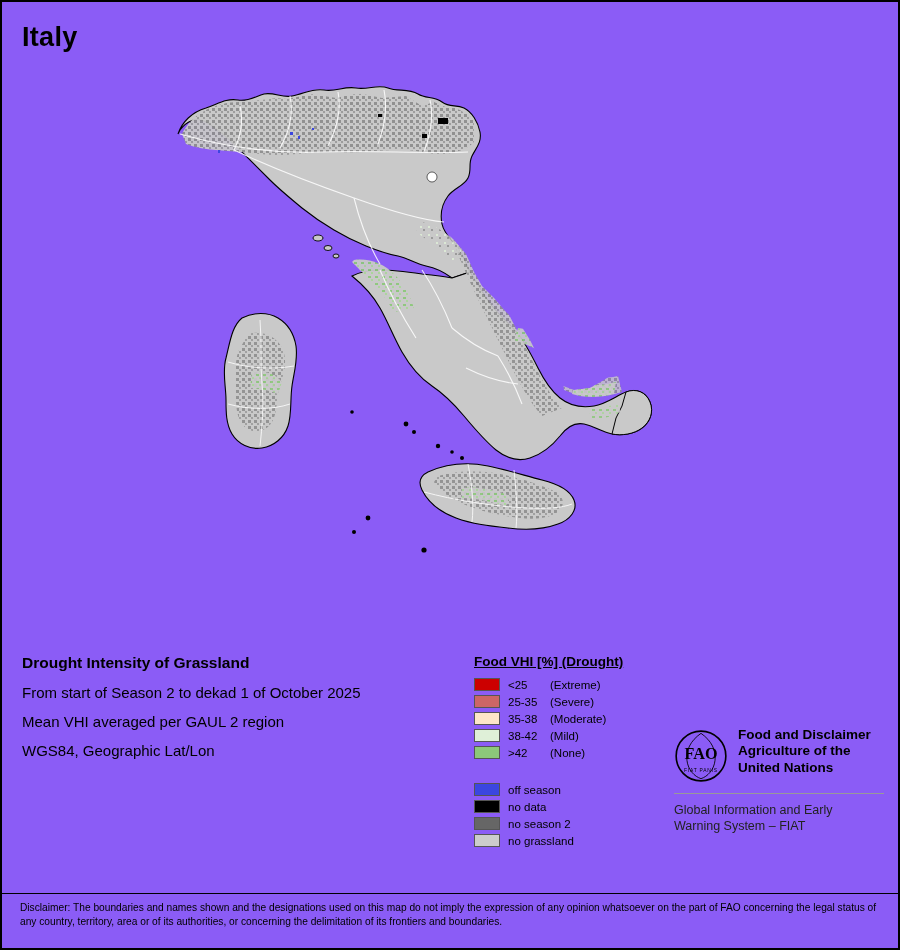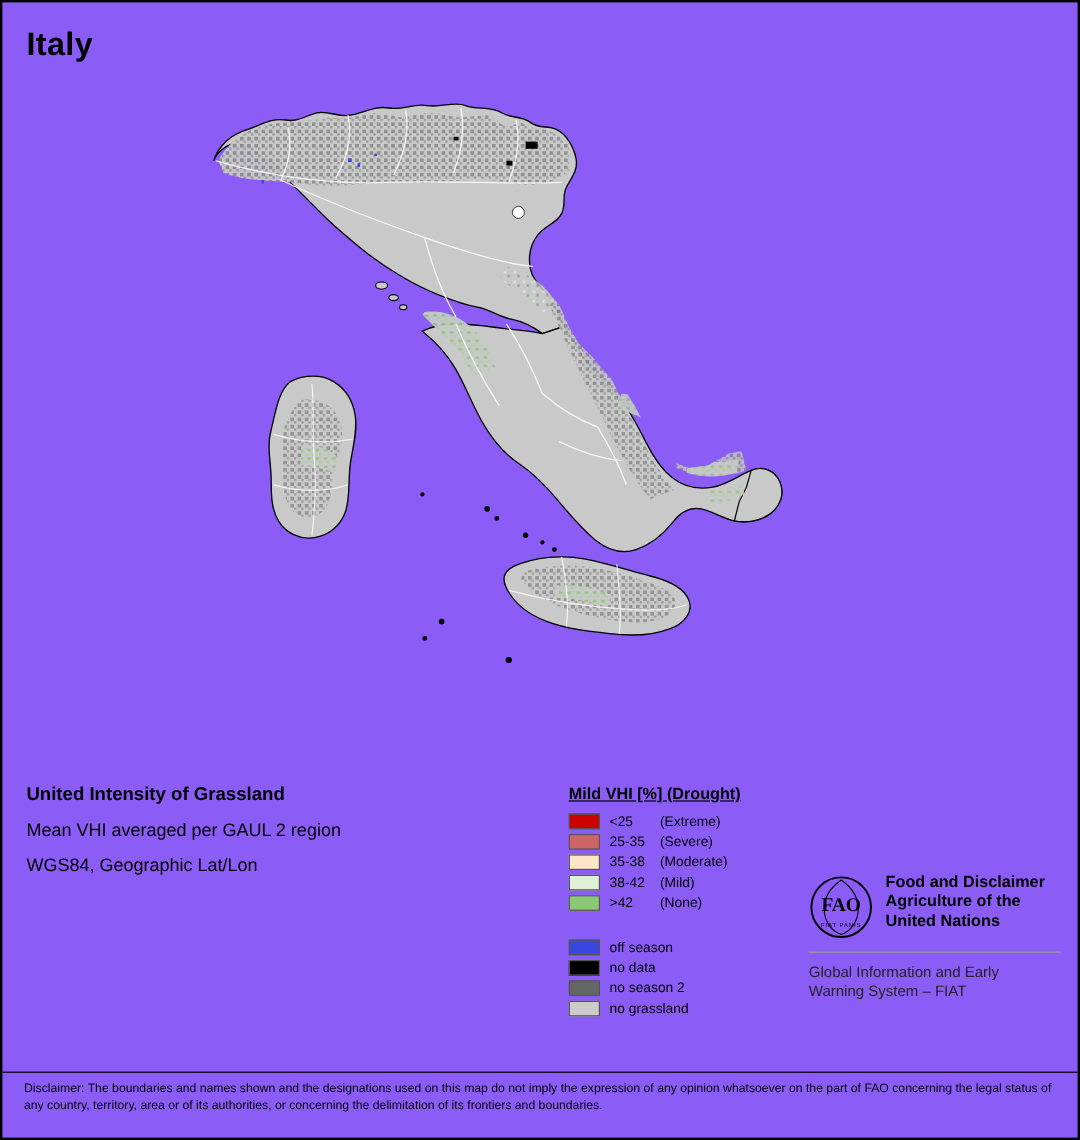--- a/index.html
+++ b/index.html
@@ -363,27 +363,28 @@
         <circle cx="340" cy="386" r="2" fill="#000000"></circle>
         <circle cx="246" cy="446" r="2.4" fill="#000000"></circle>
         <circle cx="232" cy="460" r="2" fill="#000000"></circle>
         <circle cx="302" cy="478" r="2.6" fill="#000000"></circle>
         <circle cx="230" cy="340" r="1.8" fill="#000000"></circle>
       </g>
     </svg>
   </div>
 
   <div id="caption-block">
-    <div class="cap-line cap-bold">United Intensity of Grassland</div>
+    <div class="cap-line cap-bold">Drought Intensity of Grassland</div>
+    <div class="cap-line">From start of Season 2 to dekad 1 of October 2025</div>
     <div class="cap-line">Mean VHI averaged per GAUL 2 region</div>
     <div class="cap-line">WGS84, Geographic Lat/Lon</div>
   </div>
 
   <div id="legend">
-    <div id="legend-title">Mild VHI [%] (Drought)</div>
+    <div id="legend-title">Food VHI [%] (Drought)</div>
 
     <div id="legend-group-1">
       <div class="legend-row">
         <span class="legend-swatch" style="background:#cc0000"></span>
         <span class="legend-label"><span class="lbl-range">&lt;25</span><span>(Extreme)</span></span>
       </div>
       <div class="legend-row">
         <span class="legend-swatch" style="background:#cc6666"></span>
         <span class="legend-label"><span class="lbl-range">25-35</span><span>(Severe)</span></span>
       </div>

